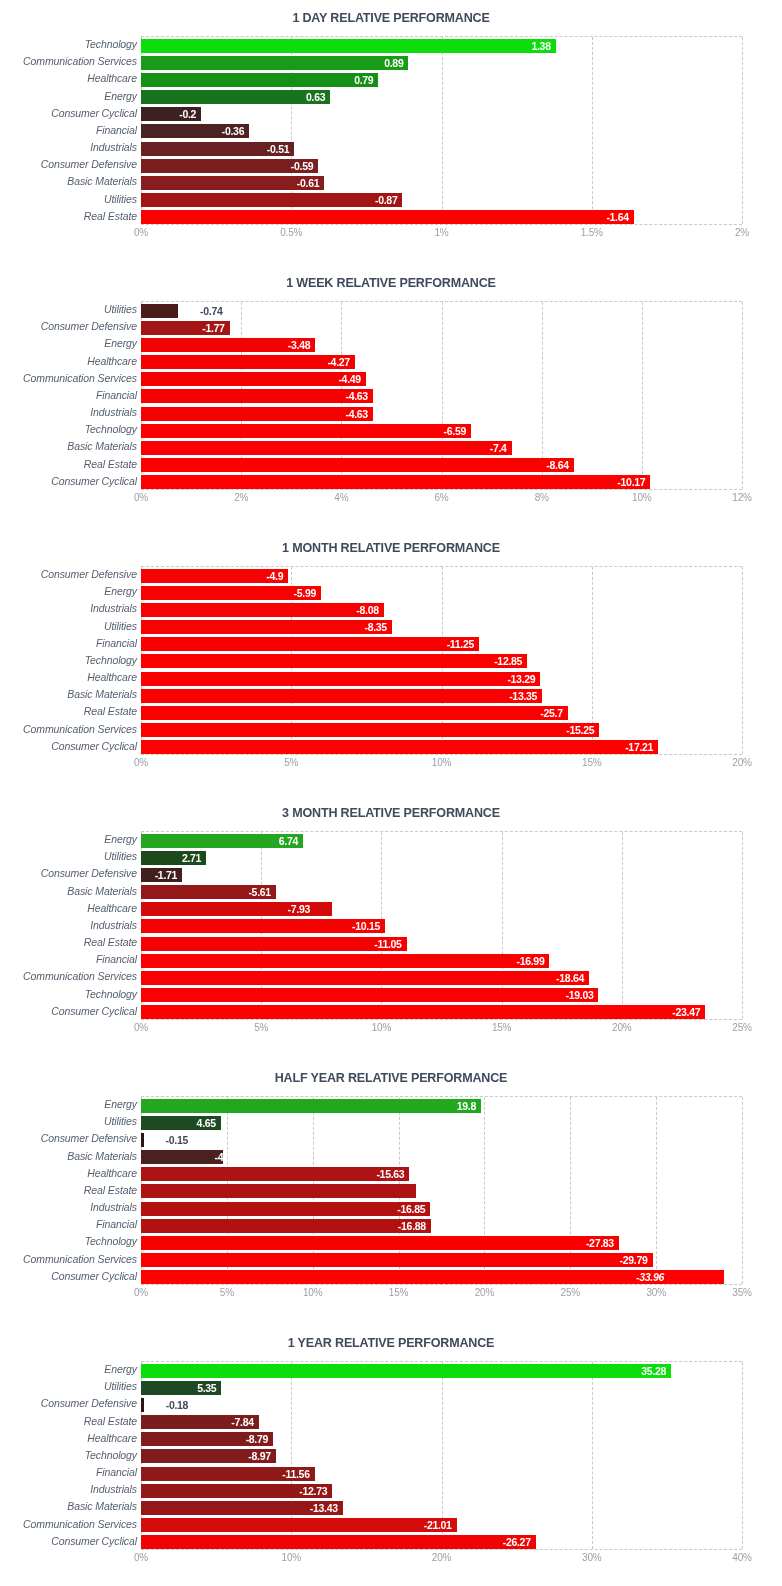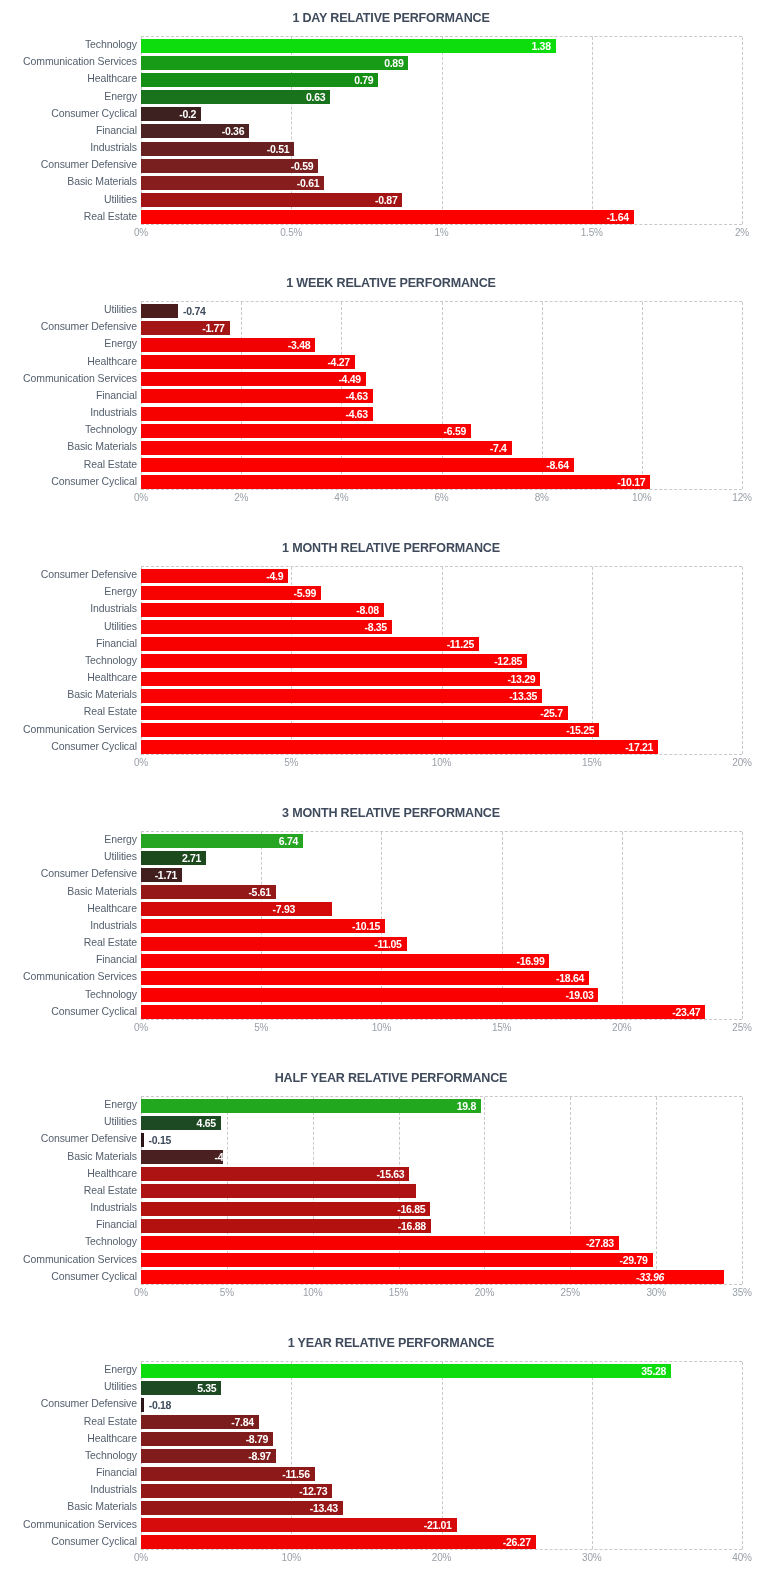--- a/index.html
+++ b/index.html
@@ -87,27 +87,29 @@
     white-space:nowrap;
     padding-right:5px;
     text-align:right;
     box-sizing:border-box;
   }
   .bar-label.outside{
     color:#3f4b5c;
     text-align:left;
     padding-right:0;
     padding-left:5px;
+    margin-left:17px;
   }
 
   .cat-labels{
     position:absolute;
     left:0;top:0;
     width:137px;
     height:189px;
+    font-style:italic;
   }
   .cat{
     height:17.18px;
     line-height:17.18px;
     text-align:right;
     font-size:10.5px;
     color:#55606e;
     white-space:nowrap;
     letter-spacing:-0.1px;
   }
@@ -406,21 +408,21 @@
             <div class="row">
               <div class="bar" style="width: 41.1084px; background: rgb(65, 31, 31);"></div>
               <div class="bar-label" style="left: 0px; width: 41.1084px;">-1.71</div>
             </div>
             <div class="row">
               <div class="bar" style="width: 134.864px; background: rgb(148, 24, 24);"></div>
               <div class="bar-label" style="left: 0px; width: 134.864px;">-5.61</div>
             </div>
             <div class="row">
               <div class="bar" style="width: 190.637px; background: rgb(212, 9, 9);"></div>
-              <div class="bar-label" style="left: 1px; width: 158px; border-radius: 7px;">-7.93</div>
+              <div class="bar-label" style="left: 16px; width: 158px; border-radius: 7px;">-7.93</div>
             </div>
             <div class="row">
               <div class="bar" style="width: 244.006px; background: rgb(244, 2, 2);"></div>
               <div class="bar-label" style="left: 0px; width: 244.006px;">-10.15</div>
             </div>
             <div class="row">
               <div class="bar" style="width: 265.642px; background: rgb(245, 1, 1);"></div>
               <div class="bar-label" style="left: 0px; width: 265.642px;">-11.05</div>
             </div>
             <div class="row">

